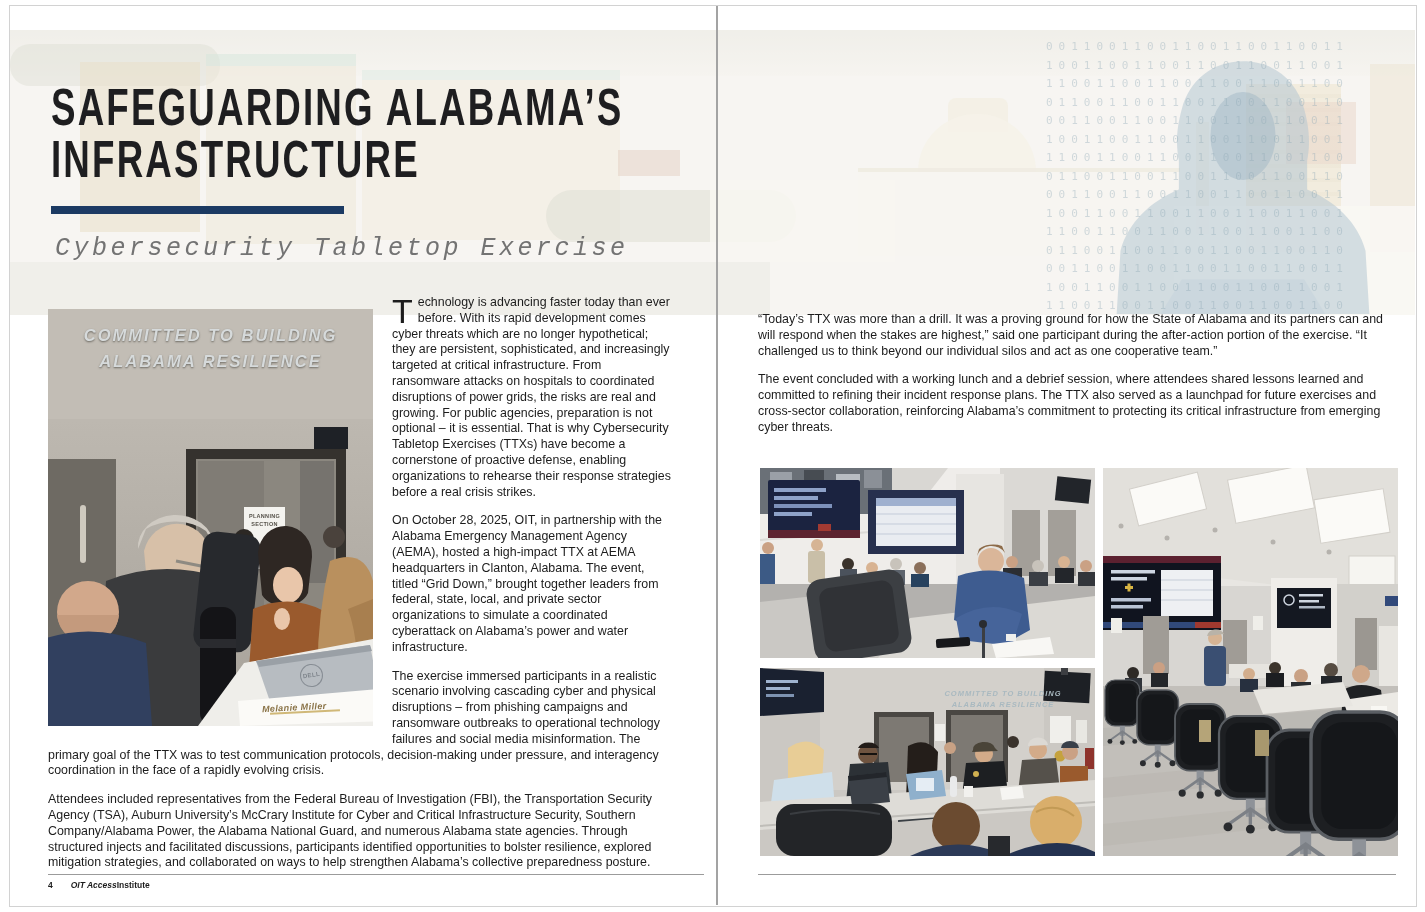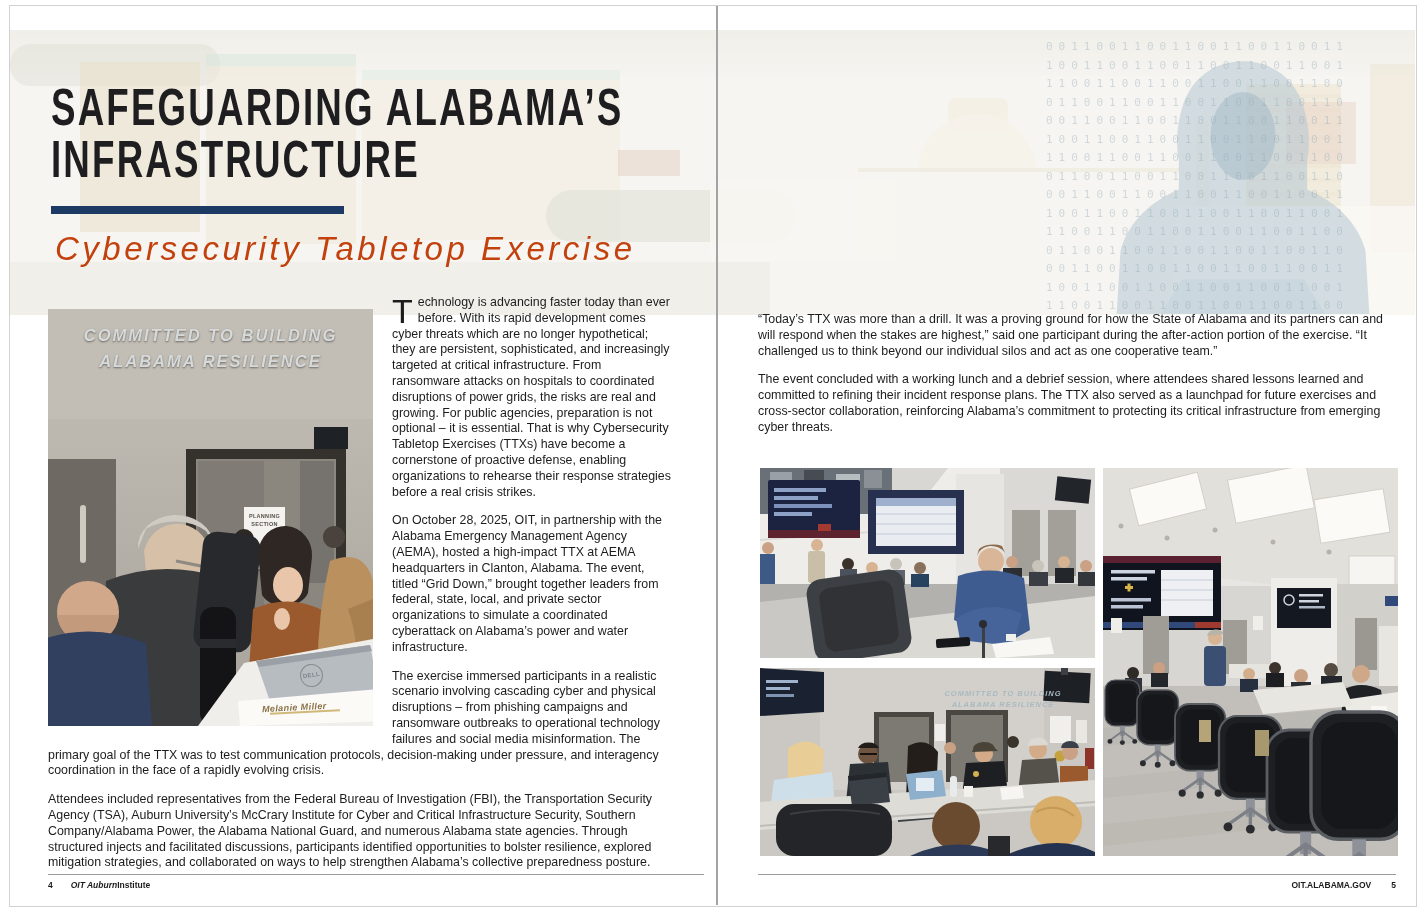--- a/index.html
+++ b/index.html
@@ -14,22 +14,22 @@
   .wash{position:absolute;left:0;top:0;width:100%;height:100%;background:rgba(255,255,255,.40);z-index:3;}
   .hood-svg{position:absolute;left:1068px;top:16px;width:330px;height:268px;z-index:4;}
   .binary{position:absolute;left:1036px;top:8px;width:372px;height:276px;z-index:5;overflow:hidden;
           font-family:"DejaVu Sans Mono",monospace;font-size:11px;line-height:18.5px;letter-spacing:6px;
           color:#8fa9b6;opacity:.38;white-space:pre;}
   .title-block{position:absolute;left:41px;top:52px;z-index:9;}
   .title-line{display:block;font-weight:bold;font-size:51px;line-height:52px;letter-spacing:3px;
               color:#1e1e20;transform:scaleX(.72);transform-origin:left top;white-space:nowrap;
               font-family:"Liberation Sans",sans-serif;}
   .accent-bar{position:absolute;left:41px;top:176px;width:293px;height:8px;background:var(--accent,#1c3a63);z-index:9;}
-  .subtitle-block{position:absolute;left:45px;top:196px;z-index:9;font-family:Liberation Sans, sans-serif;
-                  font-style:italic;font-size:33px;line-height:45px;letter-spacing:3.5px;color:#c2410c;}
+  .subtitle-block{position:absolute;left:45px;top:196px;z-index:9;font-family:Liberation Mono, monospace;
+                  font-style:italic;font-size:25px;line-height:45px;letter-spacing:3.5px;color:#737373;}
 
   
   .body-text{font-size:12.4px;line-height:15.8px;color:#1c1c1c;}
   .body-text p{margin:0 0 13px 0;}
   .left-flow{position:absolute;left:48px;top:295px;width:624px;z-index:6;}
   .right-flow{position:absolute;left:758px;top:296px;width:637px;z-index:6;margin-top:16px;}
   .dropcap{float:left;font-size:34px;line-height:28px;padding:2px 5px 0 0;font-weight:400;color:#1c1c1c;}
 
   
   .photo{position:absolute;overflow:hidden;z-index:7;background:#d8d6d2;}
@@ -440,21 +440,16 @@
       <div>ALABAMA RESILIENCE</div>
     </div>
   </div>
 
   <div class="foot-line" style="left:48px;width:656px;"></div>
   <div class="foot-line" style="left:758px;width:638px;"></div>
 
   <div class="foot-text" style="left:48px;">
     <span>4</span>
     <span style="width:18px;"></span>
-    <span style="font-style:italic;">OIT Auburn</span>
+    <span style="font-style:italic;">OIT Access</span>
     <span> Institute</span>
   </div>
-  <div class="foot-text" style="left:758px;width:638px;justify-content:flex-end;">
-    <span>OIT.ALABAMA.GOV</span>
-    <span style="width:20px;"></span>
-    <span>5</span>
-  </div>
 </div>
 
 </body></html>

